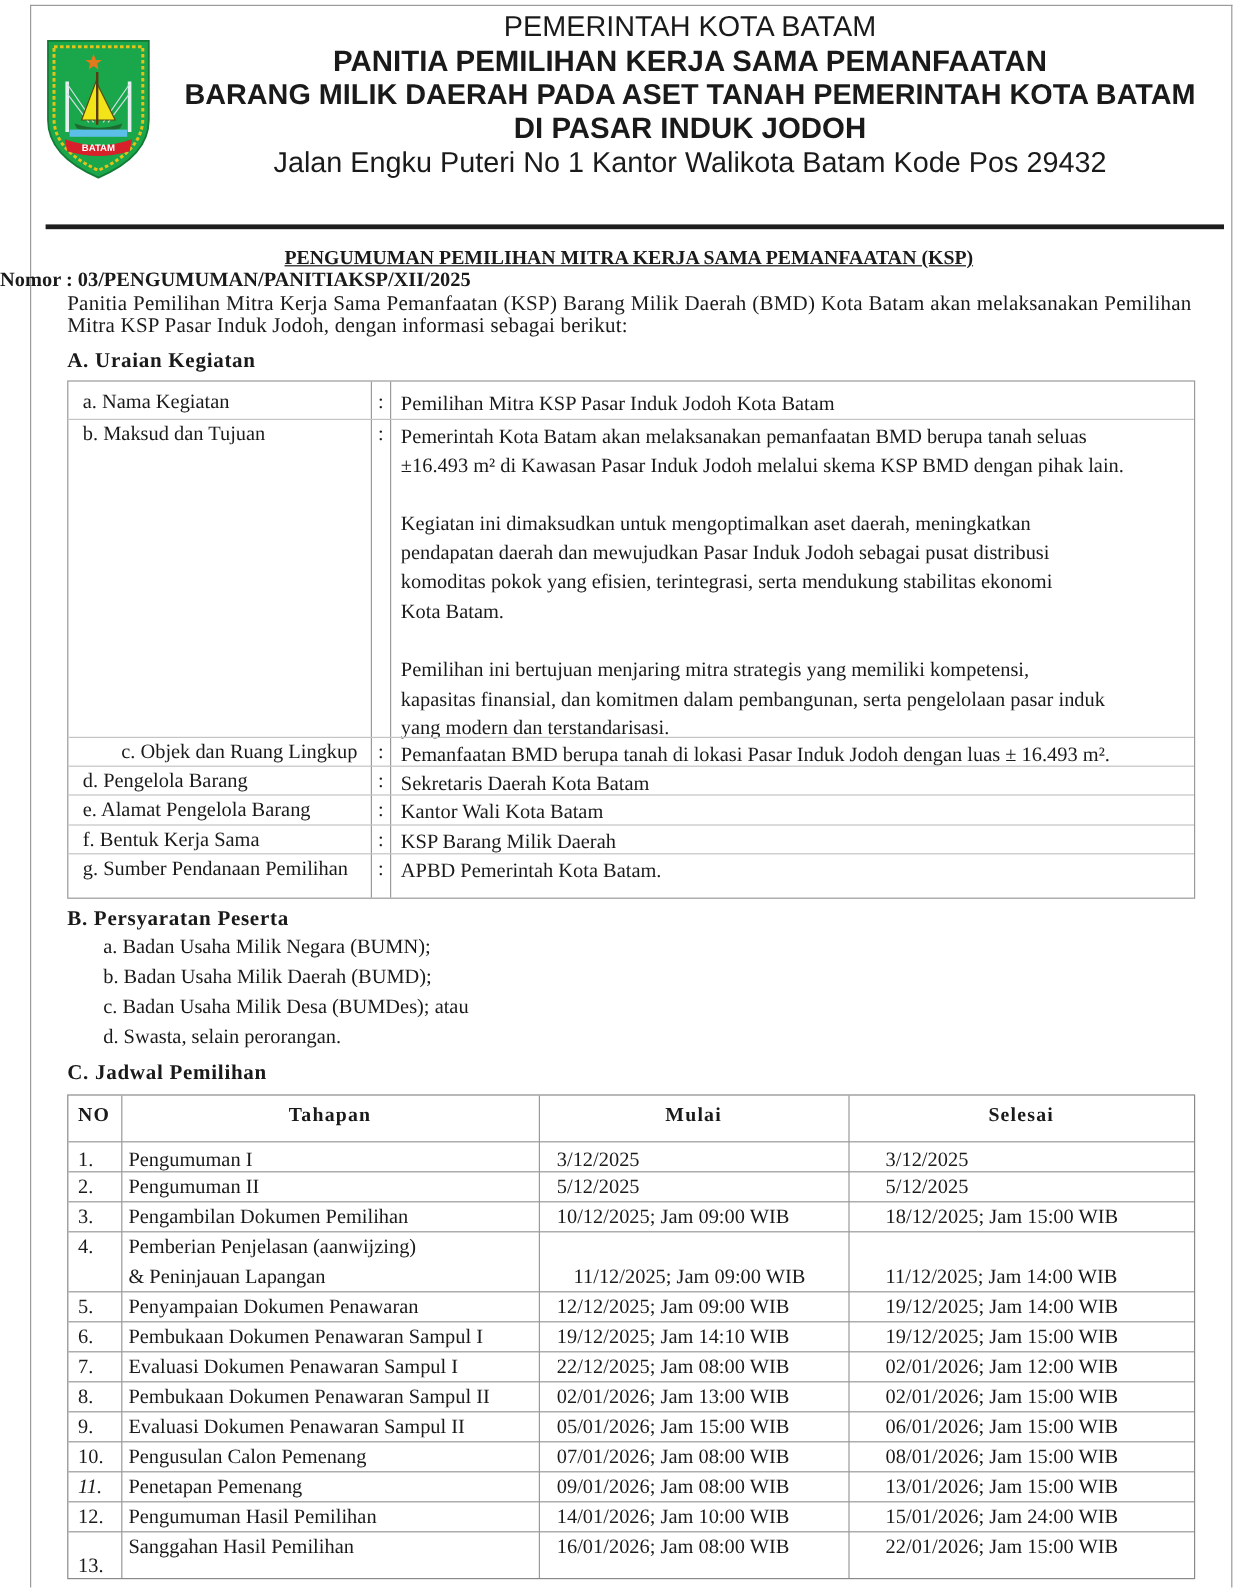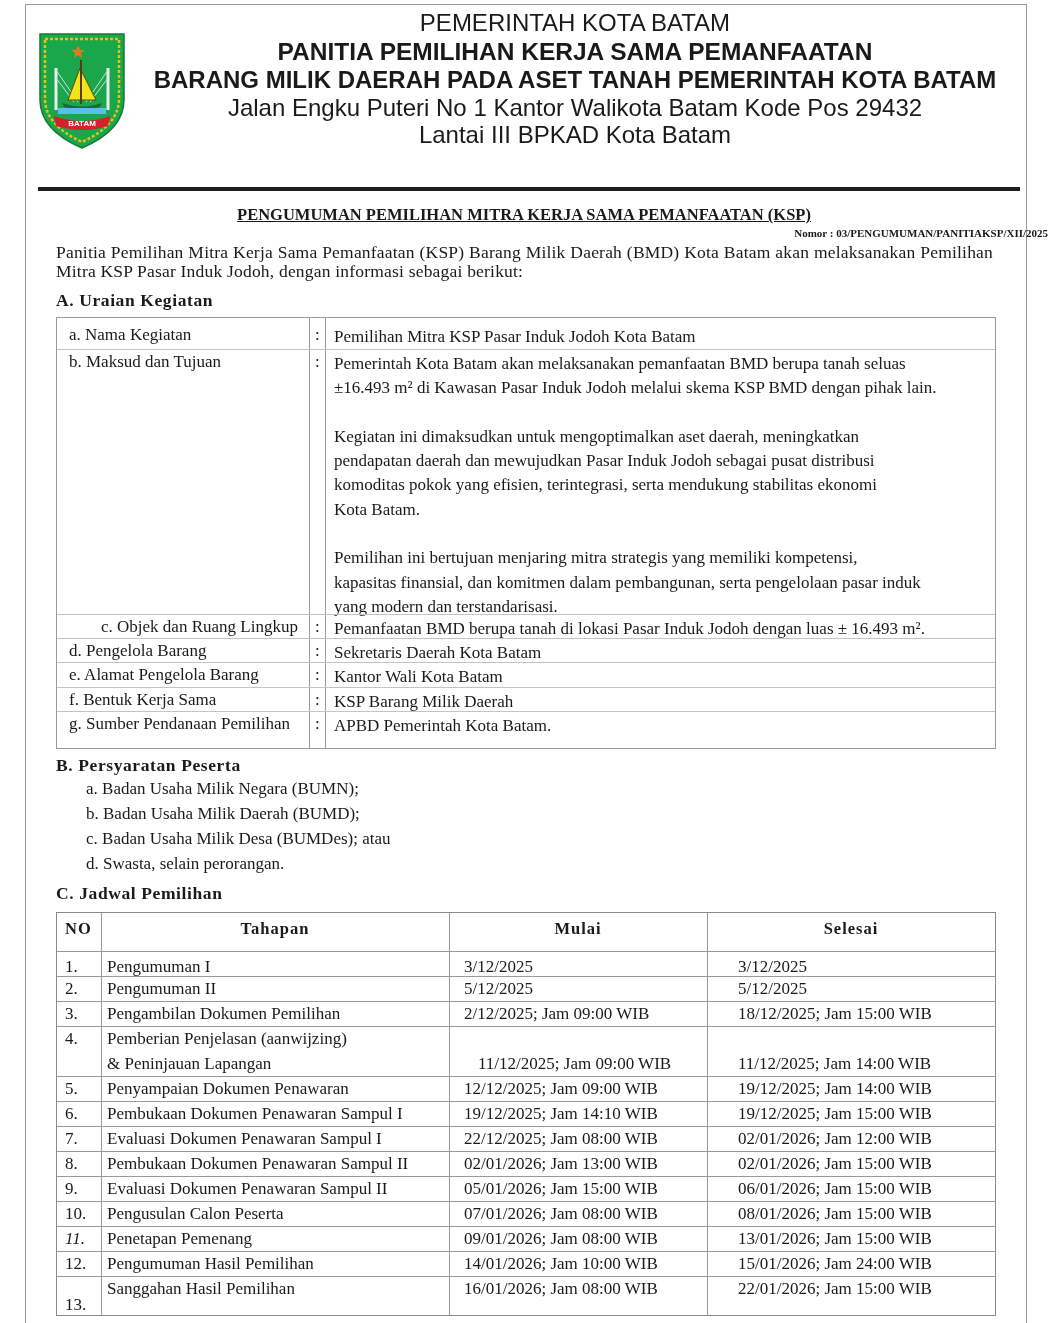--- a/index.html
+++ b/index.html
@@ -7,21 +7,21 @@
   .page-frame { position:absolute; left:25px; top:4px; width:1000px; height:1330px; border:1px solid #9a9a9a; border-bottom:none; }
   .logo { position:absolute; left:38px; top:30px; width:88px; height:120px; }
   .kop { position:absolute; left:140px; top:8px; width:870px; text-align:center; font-family:"Liberation Sans", sans-serif; }
   .kop .l1 { font-size:24px; line-height:30px; }
   .kop .l2, .kop .l3, .kop .l4 { font-size:24.5px; font-weight:bold; line-height:28px; }
   .kop .l3 { font-size:24px; }
   .kop .l5, .kop .l6 { font-size:24px; line-height:27px; }
   .kop-rule { position:absolute; left:38px; top:187px; width:982px; height:4px; background:#1e1e1e; }
   .serif { font-family:"Liberation Serif", serif; }
   .ann-title { position:absolute; left:0; width:1048px; top:206px; text-align:center; font-size:16.5px; font-weight:bold; text-decoration:underline; line-height:18px; }
-  .ann-nomor { position:absolute; left:0; width:1048px; top:224px; text-align:right; font-size:11px; font-weight:bold; line-height:18px; }
+  .ann-nomor { position:absolute; left:0; width:1048px; top:224px; text-align:left; font-size:17px; font-weight:bold; line-height:18px; }
   .intro { position:absolute; left:56px; top:243px; width:937px; font-size:17.5px; line-height:19px; text-align:justify; text-align-last:left; letter-spacing:0.2px; }
   .sec-head { position:absolute; left:56px; font-size:17.5px; font-weight:bold; letter-spacing:0.6px; }
   .uraian-wrap { position:absolute; left:56px; top:317px; width:938px; height:430px; border:1px solid #9a9a9a; }
   .ur-row { position:absolute; left:0; width:938px; border-top:1px solid #c4c4c4; }
   .ur-label { position:absolute; left:12px; font-size:17px; }
   .ur-colon { position:absolute; left:258px; font-size:17px; }
   .ur-value { position:absolute; left:277px; width:650px; font-size:17px; line-height:24.3px; }
   .vline { position:absolute; width:1px; background:#9a9a9a; }
   .req-item { position:absolute; left:86px; font-size:17px; }
   .jadwal { position:absolute; left:56px; top:912px; width:938px; height:402px; border:1px solid #8a8a8a; }
@@ -46,22 +46,22 @@
   <path d="M24 73 Q44 80 64 73 L62 77 Q44 83 26 77 Z" fill="#1d6b2e"></path>
   <rect x="20" y="78" width="48" height="6" fill="#5bbfe8"></rect>
   <path d="M16 86 Q44 96 72 86 L70 96 Q44 104 18 96 Z" fill="#d7202a"></path>
   <text x="44" y="96" font-family="Liberation Sans, sans-serif" font-size="8" font-weight="bold" fill="#fff" text-anchor="middle">BATAM</text>
 </svg>
 
 <div class="kop">
   <div class="l1">PEMERINTAH KOTA BATAM</div>
   <div class="l2">PANITIA PEMILIHAN KERJA SAMA PEMANFAATAN</div>
   <div class="l3">BARANG MILIK DAERAH PADA ASET TANAH PEMERINTAH KOTA BATAM</div>
+  <div class="l4">DI PASAR INDUK JODOH</div>
   <div class="l5">Jalan Engku Puteri No 1 Kantor Walikota Batam Kode Pos 29432</div>
-  <div class="l6">Lantai III BPKAD Kota Batam</div>
 </div>
 <div class="kop-rule"></div>
 
 <div class="ann-title serif">PENGUMUMAN PEMILIHAN MITRA KERJA SAMA PEMANFAATAN (KSP)</div>
 <div class="ann-nomor serif">Nomor : 03/PENGUMUMAN/PANITIAKSP/XII/2025</div>
 <div class="intro serif">Panitia Pemilihan Mitra Kerja Sama Pemanfaatan (KSP) Barang Milik Daerah (BMD) Kota Batam akan melaksanakan Pemilihan Mitra KSP Pasar Induk Jodoh, dengan informasi sebagai berikut:</div>
 
 <div class="sec-head serif" style="top:290px;">A. Uraian Kegiatan</div>
 <div class="uraian-wrap serif" id="uraian">
   <div class="vline" style="left:252px; top:0; height:430px;"></div>
@@ -152,21 +152,21 @@
     </div>
     <div class="jd-row" style="top: 63px;">
       <div class="jd-cell" style="left: 8px; top: 2px;">2.</div>
       <div class="jd-cell" style="left: 50px; top: 2px;">Pengumuman II</div>
       <div class="jd-cell" style="left: 407px; top: 2px;">5/12/2025</div>
       <div class="jd-cell" style="left: 681px; top: 2px;">5/12/2025</div>
     </div>
     <div class="jd-row" style="top: 88px;">
       <div class="jd-cell" style="left: 8px; top: 2px;">3.</div>
       <div class="jd-cell" style="left: 50px; top: 2px;">Pengambilan Dokumen Pemilihan</div>
-      <div class="jd-cell" style="left: 407px; top: 2px;">2/12/2025; Jam 09:00 WIB</div>
+      <div class="jd-cell" style="left: 407px; top: 2px;">10/12/2025; Jam 09:00 WIB</div>
       <div class="jd-cell" style="left: 681px; top: 2px;">18/12/2025; Jam 15:00 WIB</div>
     </div>
     <div class="jd-row" style="top: 113px;">
       <div class="jd-cell" style="left: 8px; top: 2px;">4.</div>
       <div class="jd-cell" style="left: 50px; top: 2px;">Pemberian Penjelasan (aanwijzing)</div>
       <div class="jd-cell" style="left: 50px; top: 27px;">&amp; Peninjauan Lapangan</div>
       <div class="jd-cell" style="left: 421px; top: 27px; font-family: Liberation Serif, serif;">11/12/2025; Jam 09:00 WIB</div>
       <div class="jd-cell" style="left: 681px; top: 27px;">11/12/2025; Jam 14:00 WIB</div>
     </div>
     <div class="jd-row" style="top: 163px;">
@@ -194,21 +194,21 @@
       <div class="jd-cell" style="left: 681px; top: 2px;">02/01/2026; Jam 15:00 WIB</div>
     </div>
     <div class="jd-row" style="top: 263px;">
       <div class="jd-cell" style="left: 8px; top: 2px;">9.</div>
       <div class="jd-cell" style="left: 50px; top: 2px;">Evaluasi Dokumen Penawaran Sampul II</div>
       <div class="jd-cell" style="left: 407px; top: 2px;">05/01/2026; Jam 15:00 WIB</div>
       <div class="jd-cell" style="left: 681px; top: 2px;">06/01/2026; Jam 15:00 WIB</div>
     </div>
     <div class="jd-row" style="top: 288px;">
       <div class="jd-cell" style="left: 8px; top: 2px;">10.</div>
-      <div class="jd-cell" style="left: 50px; top: 2px;">Pengusulan Calon Peserta</div>
+      <div class="jd-cell" style="left: 50px; top: 2px;">Pengusulan Calon Pemenang</div>
       <div class="jd-cell" style="left: 407px; top: 2px;">07/01/2026; Jam 08:00 WIB</div>
       <div class="jd-cell" style="left: 681px; top: 2px;">08/01/2026; Jam 15:00 WIB</div>
     </div>
     <div class="jd-row" style="top: 313px;">
       <div class="jd-cell" style="left: 8px; top: 2px; font-style: italic;">11.</div>
       <div class="jd-cell" style="left: 50px; top: 2px;">Penetapan Pemenang</div>
       <div class="jd-cell" style="left: 407px; top: 2px;">09/01/2026; Jam 08:00 WIB</div>
       <div class="jd-cell" style="left: 681px; top: 2px;">13/01/2026; Jam 15:00 WIB</div>
     </div>
     <div class="jd-row" style="top: 338px;">

